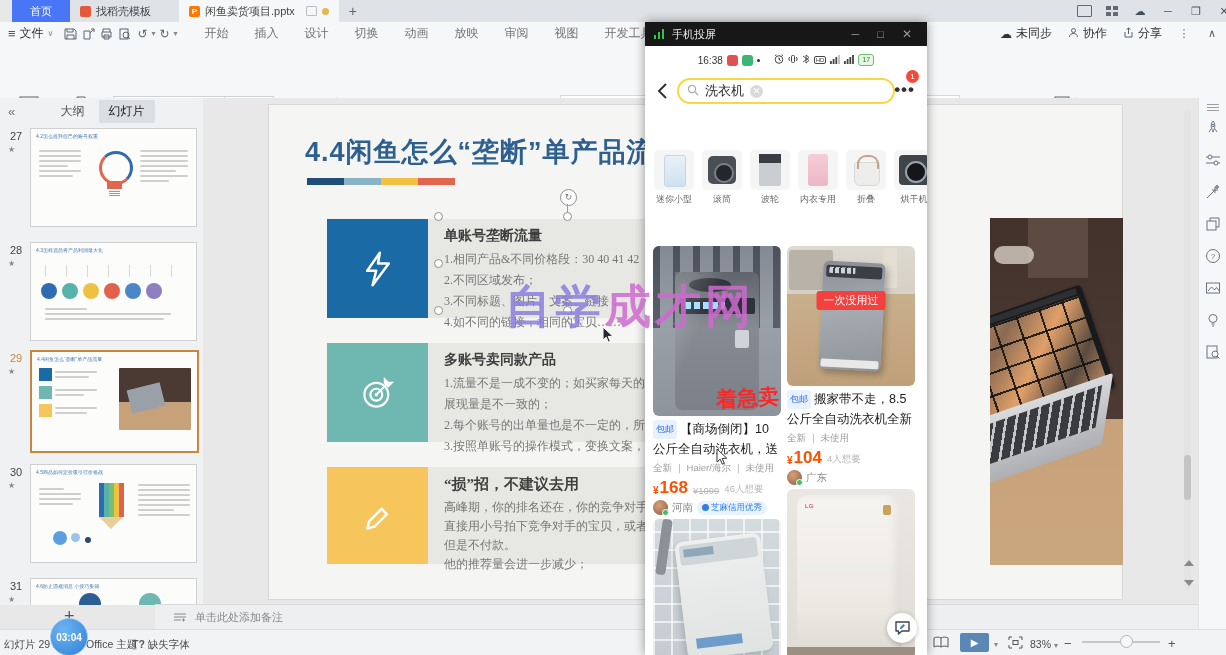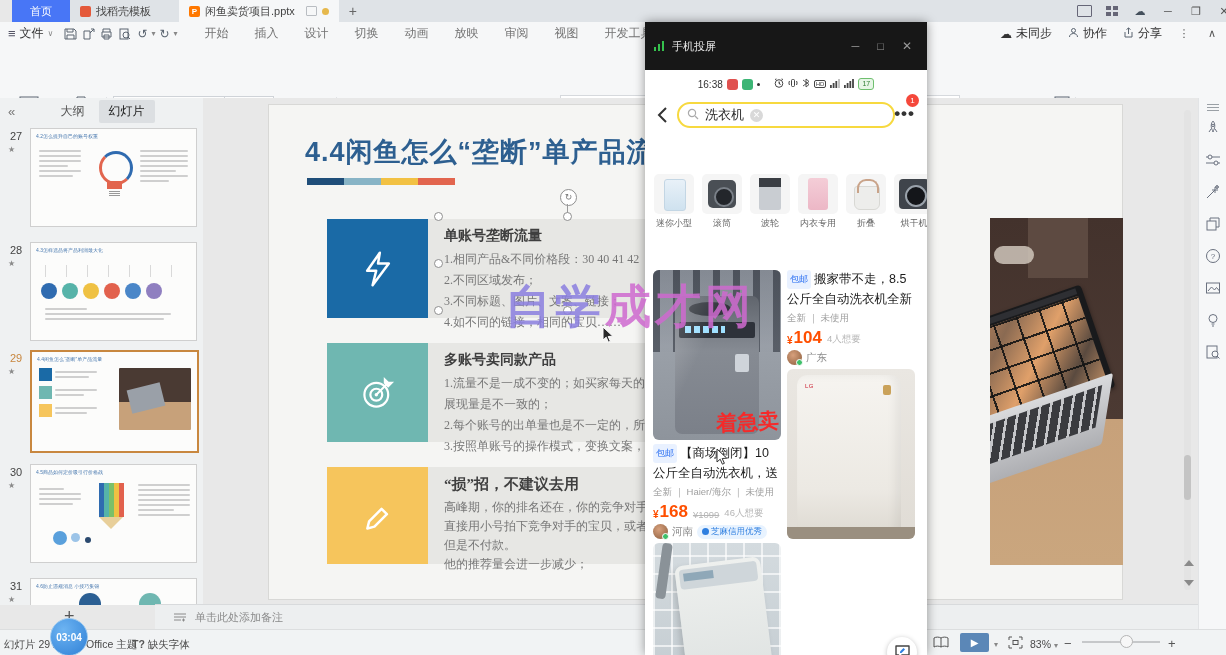--- a/index.html
+++ b/index.html
@@ -57,21 +57,21 @@
   
   .notesbar{left:155px;top:604px;width:1043px;height:25px;background:#edeff0;border-top:1px solid #d8dadc;display:flex;align-items:center;font-size:11px;color:#8a8a8a;}
   .statusbar{left:0;top:629px;width:1226px;height:26px;background:#f1f3f4;border-top:1px solid #dcdedf;font-size:10.5px;color:#4a4a4a;}
   .timer{position:absolute;left:50px;top:618px;width:36px;height:36px;border-radius:50%;background:radial-gradient(circle at 35% 30%,#6db4f2,#2f80d6);color:#fff;
          display:flex;align-items:center;justify-content:center;font-size:10px;font-weight:bold;z-index:40;border:1px solid #9cc9ef;}
   .playbtn{position:absolute;left:960px;top:633px;width:29px;height:19px;background:#5b87b7;border-radius:2px;display:flex;align-items:center;justify-content:center;color:#fff;font-size:10px;}
   .slider{position:absolute;left:1082px;top:641px;width:78px;height:2px;background:#c6c8ca;}
   .sliderknob{position:absolute;left:1120px;top:635px;width:13px;height:13px;border-radius:50%;background:#f7f7f7;border:1px solid #b5b5b5;box-sizing:border-box;}
   
   .phone{left:645px;top:22px;width:282px;height:633px;z-index:20;box-shadow:0 0 10px rgba(0,0,0,.4);}
-  .ptitle{height:24px;background:#171717;display:flex;align-items:center;padding:12px 9px;gap:6px;}
+  .ptitle{height:24px;background:#171717;display:flex;align-items:center;padding:0 9px;gap:6px;}
   .pscreen{position:relative;height:609px;background:#fff;overflow:hidden;}
   .pstatus{position:absolute;left:0;top:8px;width:100%;display:flex;align-items:center;justify-content:center;gap:4px;font-size:10px;color:#333;}
   .sbadge{width:11px;height:11px;border-radius:3px;}
   .searchpill{position:absolute;left:32px;top:32px;width:218px;height:26px;border:2px solid #f7d93f;border-radius:15px;display:flex;align-items:center;padding:0 8px;gap:6px;box-sizing:border-box;background:#fff;}
   .ptabs{position:absolute;left:0;top:72px;width:100%;display:flex;justify-content:space-around;font-size:14px;color:#9b9b9b;}
   .chiprow{position:absolute;left:8px;top:104px;width:274px;display:flex;gap:6px;overflow:hidden;}
   .chip{width:42px;flex:0 0 auto;text-align:center;}
   .chipimg{width:40px;height:40px;border-radius:5px;background:#f5f5f5;position:relative;overflow:hidden;margin:0 auto;}
   .chiplab{font-size:9px;color:#666;margin-top:3px;white-space:nowrap;}
   .filterrow{position:absolute;left:0;top:170px;width:100%;display:flex;justify-content:space-around;font-size:12px;color:#333;font-weight:bold;}
@@ -739,20 +739,30 @@
           <div style="position:absolute;left:28px;top:18px;width:86px;height:118px;border-radius:8px;background:linear-gradient(180deg,#eef0ee,#dfe3e2);transform:rotate(-7deg);box-shadow:-3px 3px 6px rgba(0,0,0,.15)">
             <div style="position:absolute;left:4px;top:4px;width:78px;height:20px;background:#cfd6da;border-radius:4px"></div>
             <div style="position:absolute;left:8px;top:8px;width:30px;height:8px;background:#8fa8b8"></div>
             <div style="position:absolute;left:10px;bottom:10px;width:46px;height:10px;background:#3f7fc0;opacity:.7"></div>
           </div>
           <div style="position:absolute;left:6px;top:0;width:10px;height:56px;background:#8a9298;border-radius:4px;transform:rotate(8deg)"></div>
         </div>
       </div>
 
       <div class="pcol" style="left:142px">
+        <div class="pimg" style="height:140px;background:linear-gradient(180deg,#ded9d0 0%,#d6d0c6 34%,#c9b08c 34%,#bfa07a 100%)">
+          <div style="position:absolute;left:2px;top:4px;width:44px;height:40px;background:#b8b2a8;border-radius:3px"></div>
+          <div style="position:absolute;left:96px;top:2px;width:14px;height:40px;background:#e3ddd2;border-radius:2px"></div>
+          <div style="position:absolute;left:34px;top:16px;width:62px;height:108px;border-radius:6px;background:linear-gradient(170deg,#888d95,#a6abb2 45%,#8f949b);transform:rotate(3deg);box-shadow:3px 4px 6px rgba(0,0,0,.25)">
+            <div style="position:absolute;left:3px;top:4px;width:56px;height:12px;background:#3a3e45;border-radius:2px"></div>
+            <div style="position:absolute;left:6px;top:6px;width:26px;height:6px;background:repeating-linear-gradient(90deg,#cdd3d9 0 4px,#3a3e45 4px 6px)"></div>
+            <div style="position:absolute;left:2px;bottom:2px;width:58px;height:8px;background:#e8e8e6;border-radius:2px"></div>
+          </div>
+          <span class="redpill">一次没用过</span>
+        </div>
         <div class="ptt">
           <span class="shiptag">包邮</span><span>搬家带不走，8.5公斤全自动洗衣机全新未拆</span>
         </div>
         <div class="pattrs">全新 ｜ 未使用</div>
         <div class="prow">
           <span class="pyen">¥</span>
             <span class="pprice" style="margin-left:-4px">104</span>
           <span class="pgray">4人想要</span>
         </div>
         <div class="psell">

